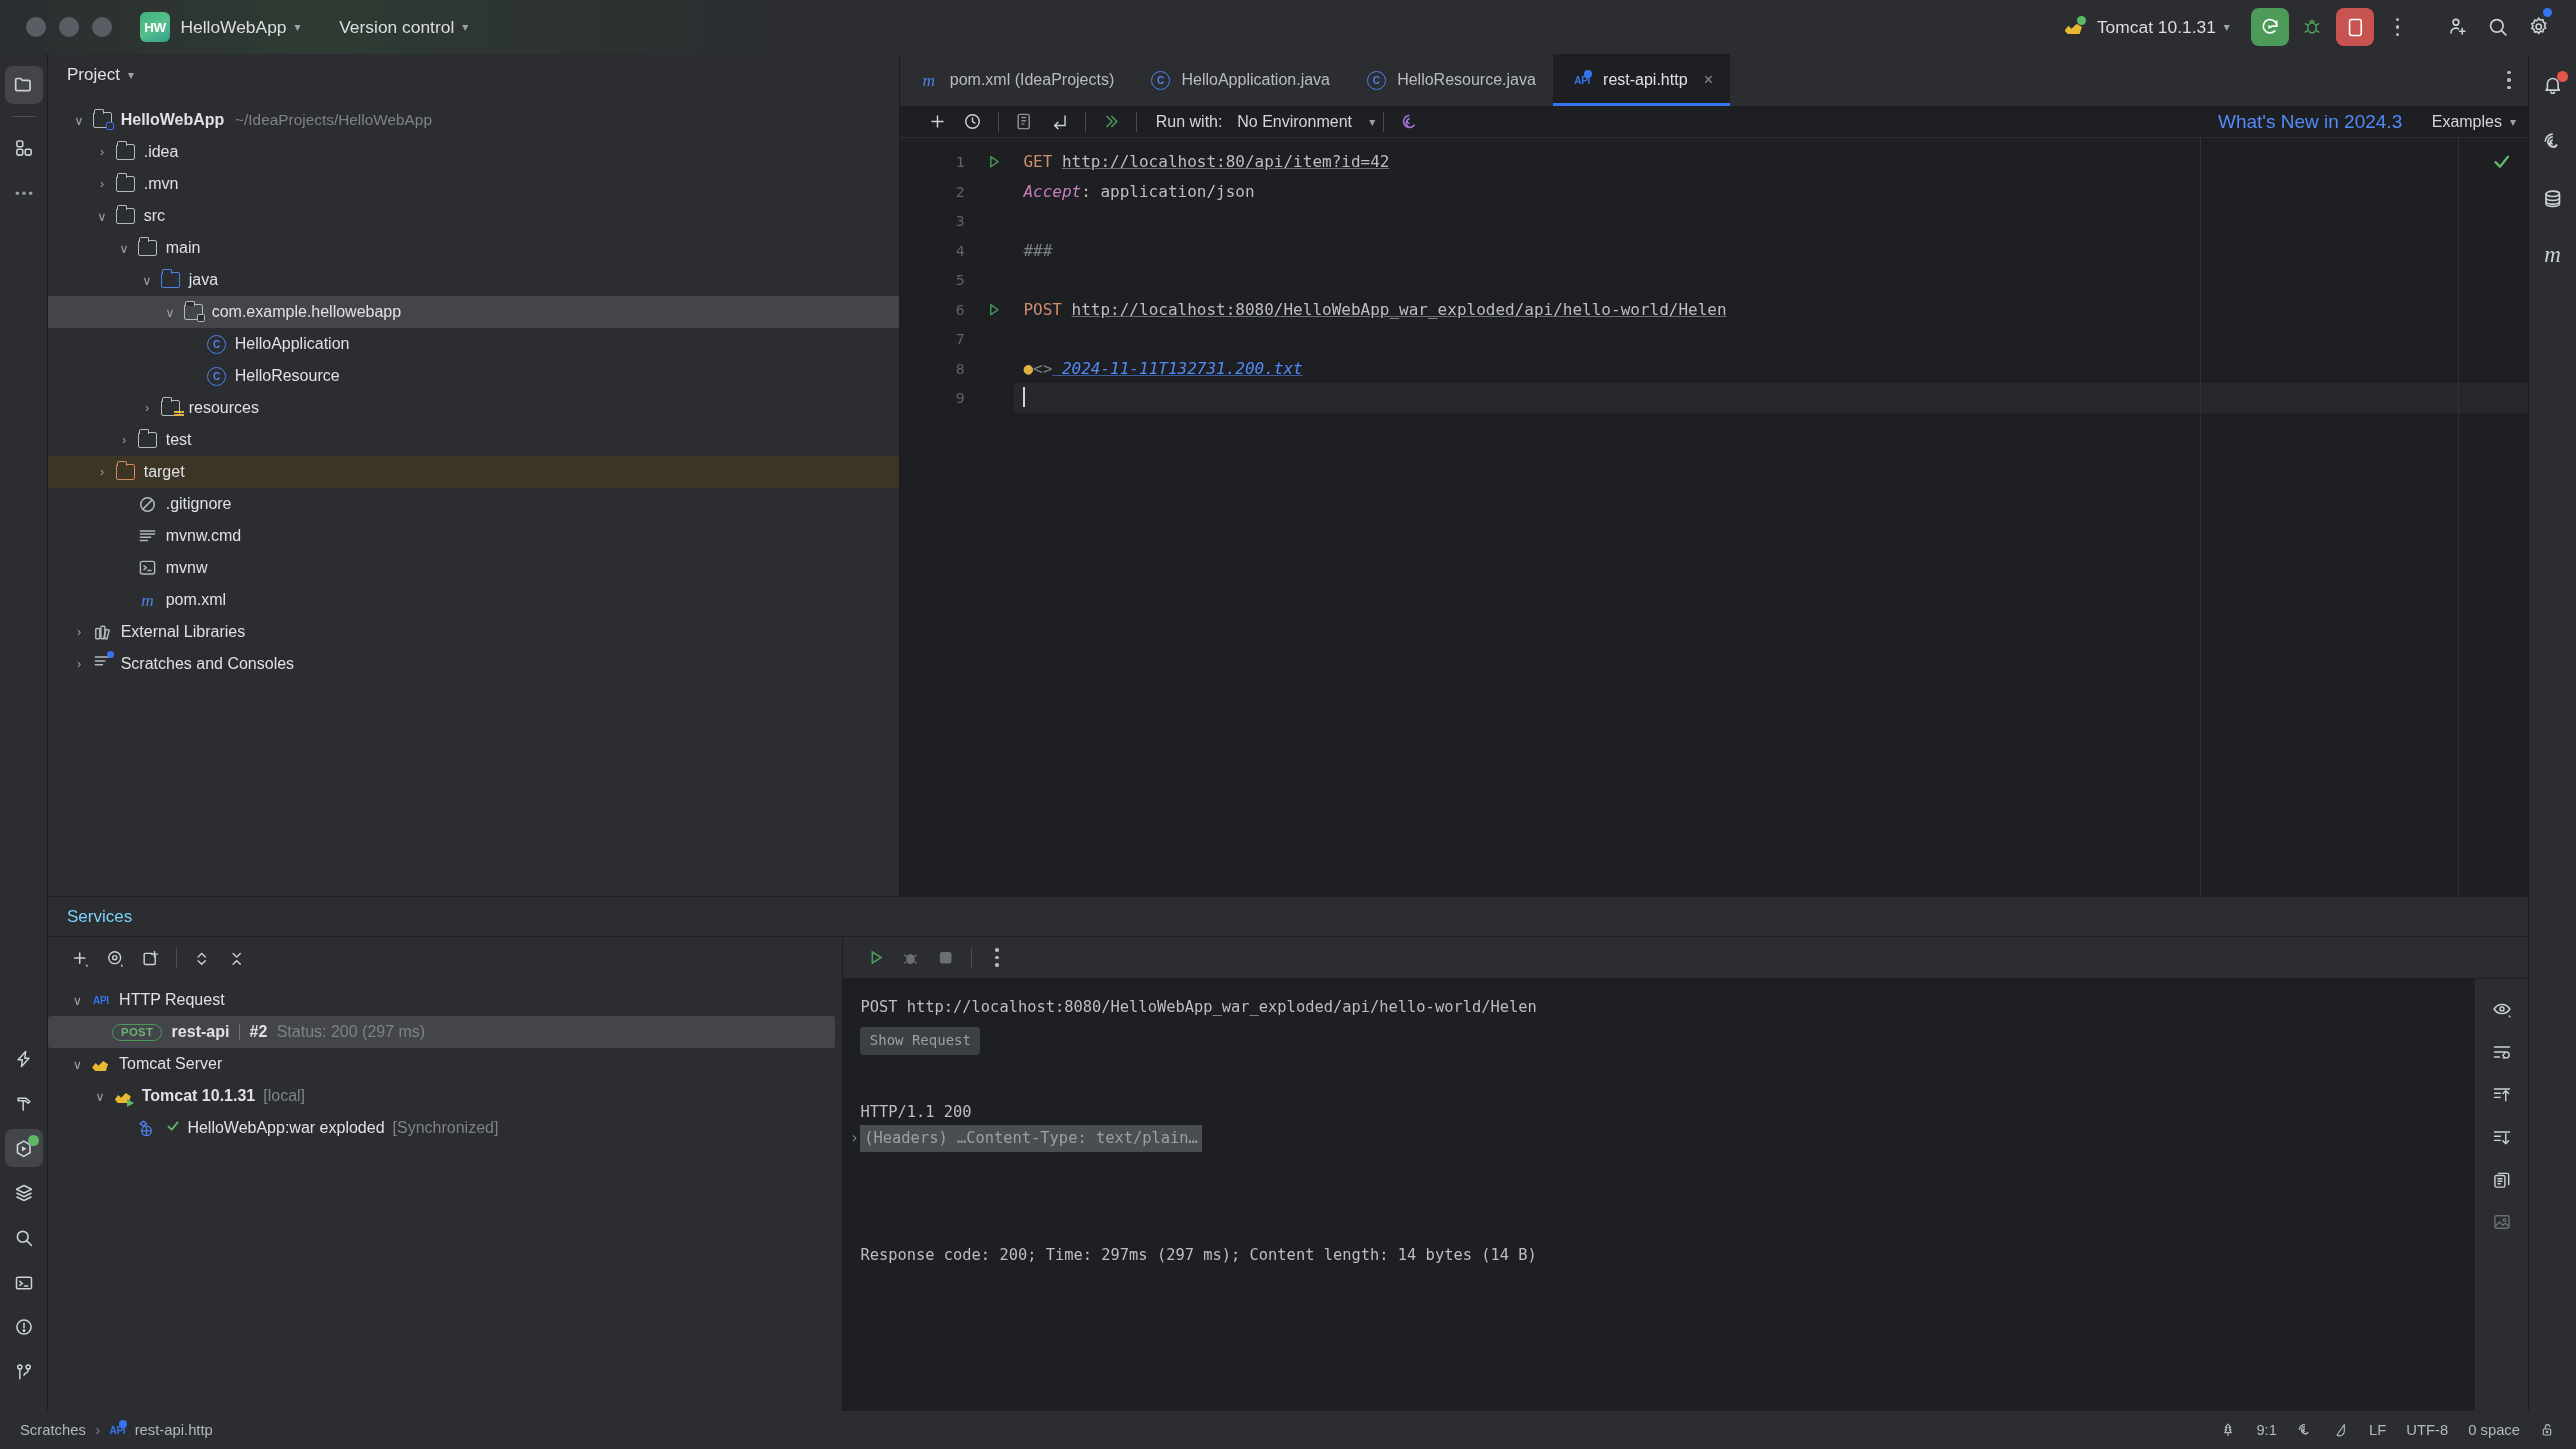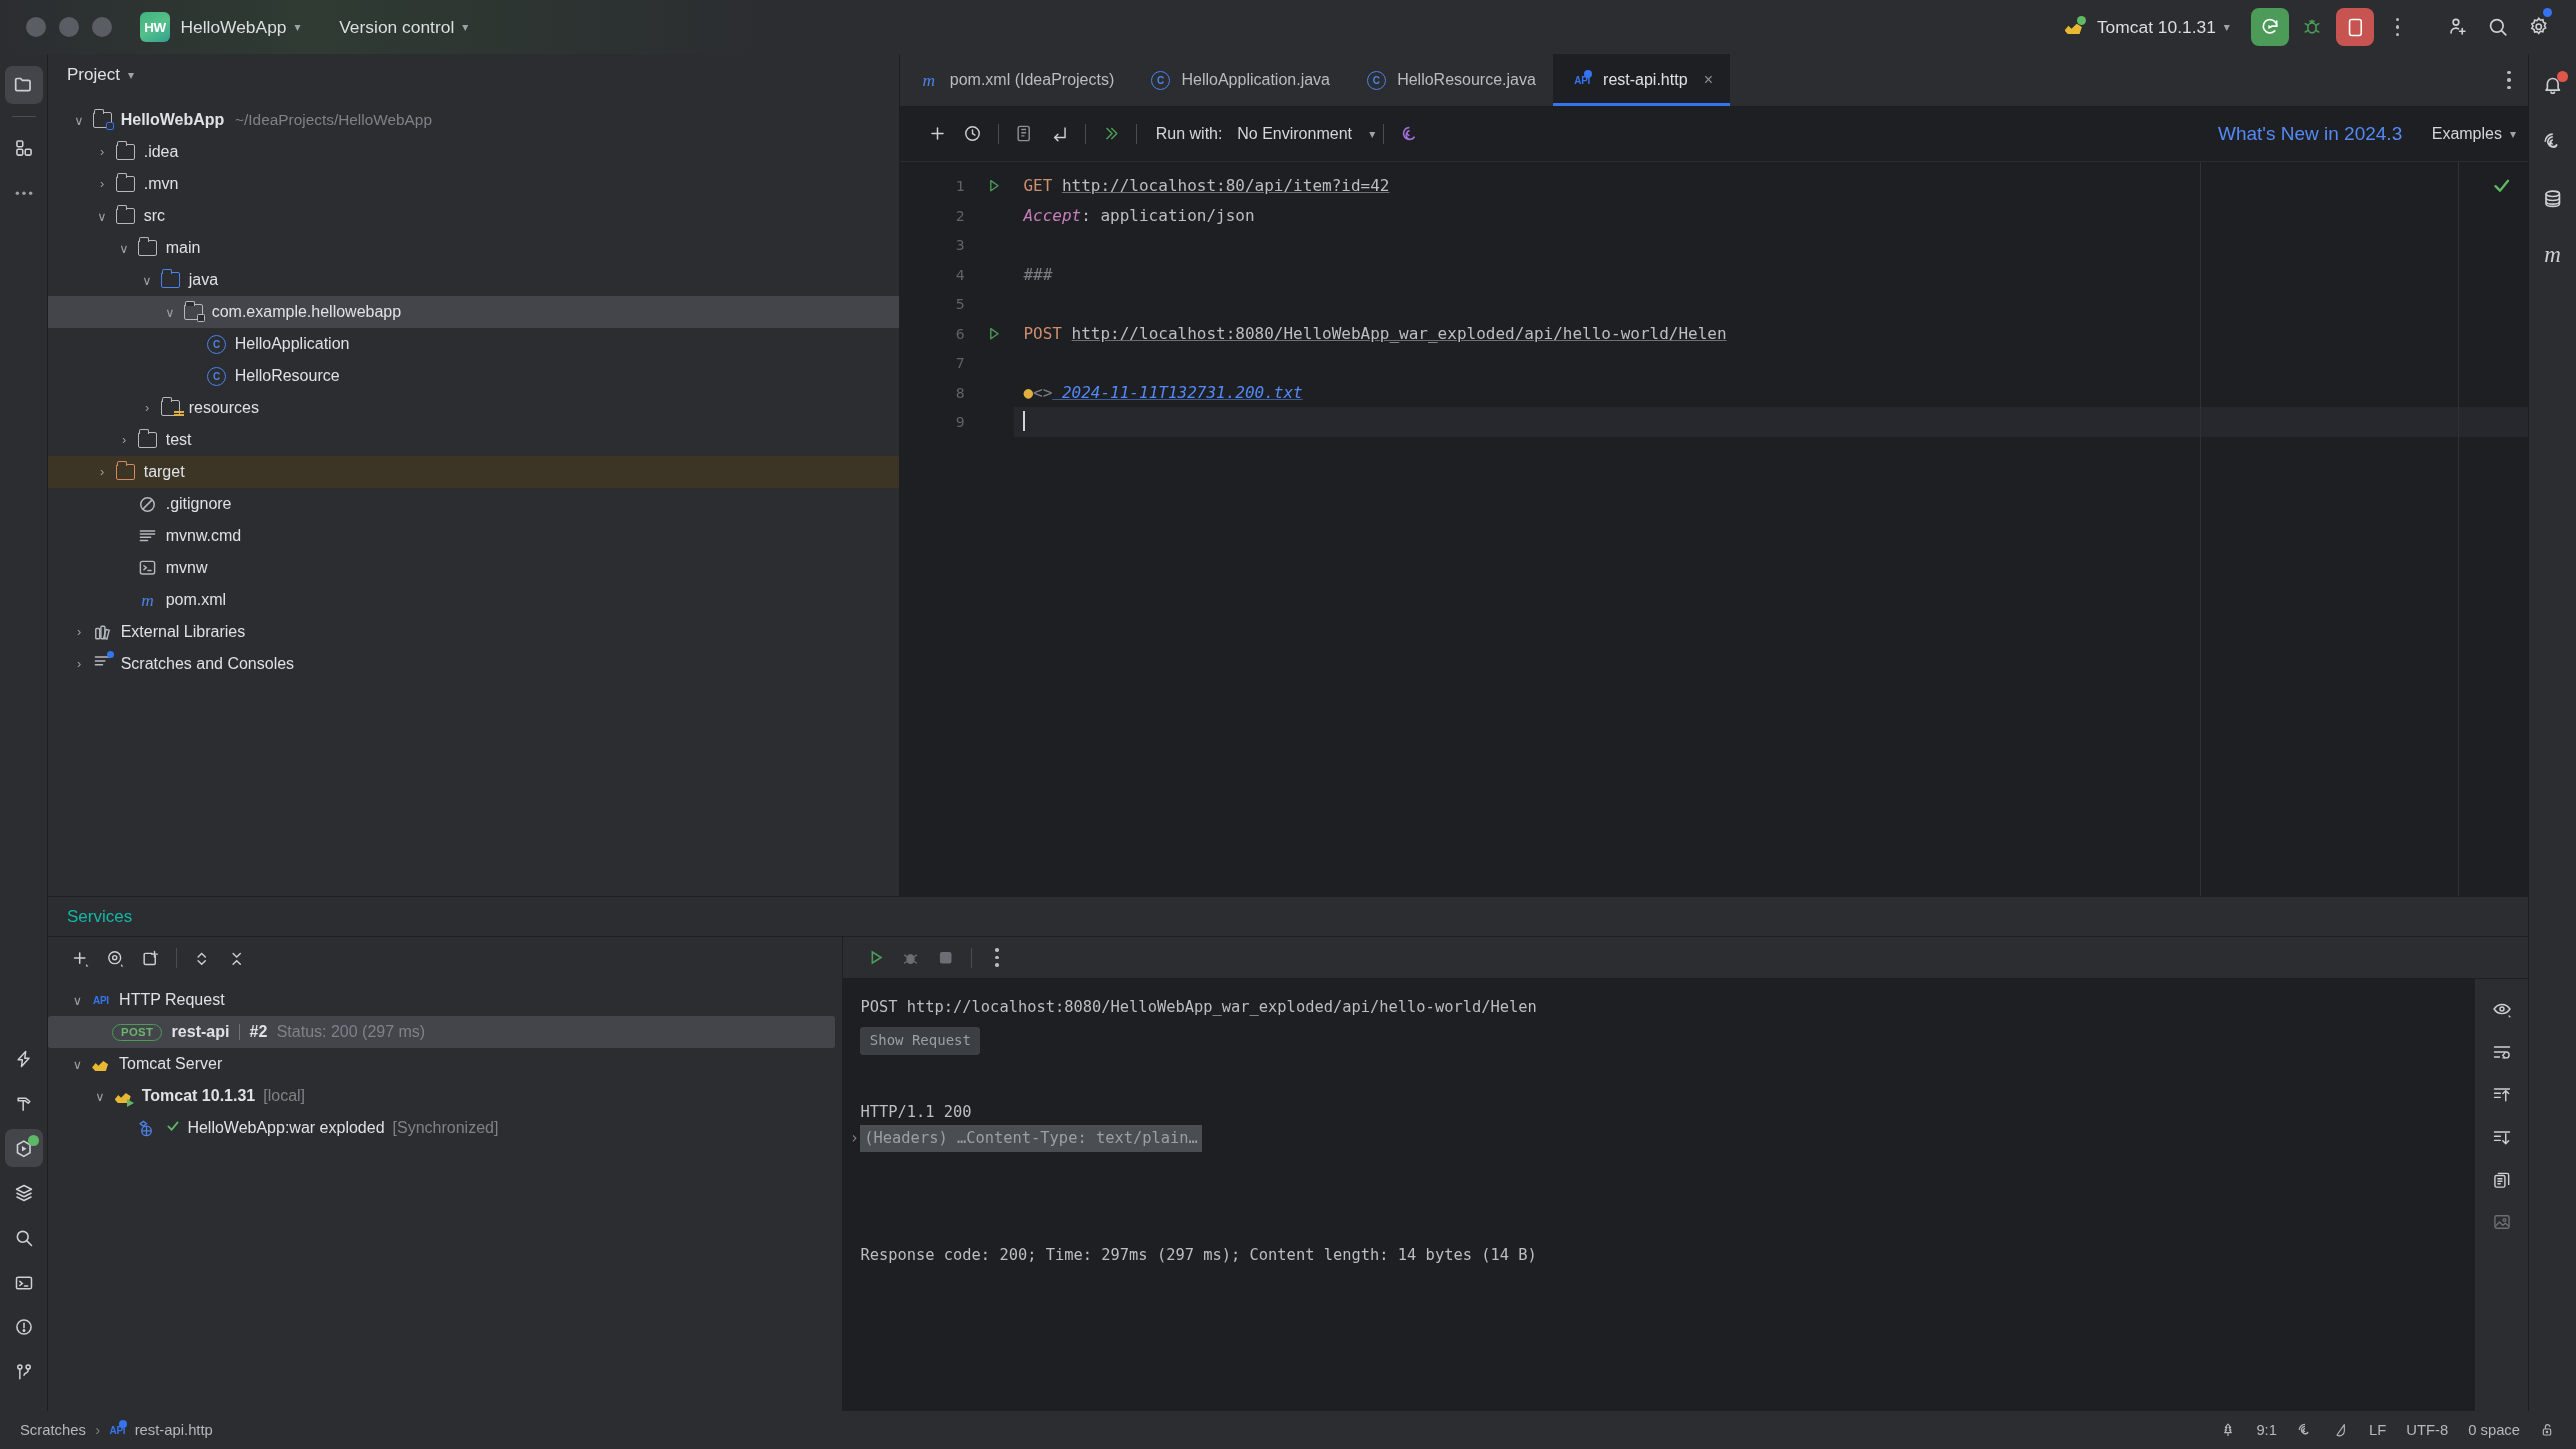--- a/index.html
+++ b/index.html
@@ -99,21 +99,21 @@
   .tabbar { height: 52px; display:flex; align-items:stretch; background:#2b2d30; position:relative;}
   .tab { display:flex; align-items:center; padding: 0 17.4px; gap: 9.4px; font-size: 16px; color:#b9bcc2; position:relative; white-space:nowrap;}
   .tab.active { color:#dfe1e5; background:#1e1f22;}
   .tab.active::after { content:""; position:absolute; left:0; right:0; bottom:0; height:3.4px; background:#3574f0;}
   .tab .x { color:#8d9097; font-size:16px; margin-left:6.7px;}
   .tabbar-right { margin-left:auto; display:flex; align-items:center; padding-right: 17.4px;}
   .m-ico { color:#4b83e8; font-style:italic; font-size:17.4px; font-family:"Liberation Serif",serif;}
   .api-ico { font-size:10px; font-weight:bold; color:#3574f0; letter-spacing:-0.3px; position:relative;}
   .api-ico .pin { position:absolute; right:-2px; top:-4.7px; width:8px; height:8px; border-radius:50%; background:#3574f0;}
 
-  .http-toolbar { height: 56px; display:flex; align-items:center; background:#1e1f22; padding-left: 20px; gap: 0; border-bottom: 0.7px solid #2b2d30;}
+  .http-toolbar { height: 32px; display:flex; align-items:center; background:#1e1f22; padding-left: 20px; gap: 0; border-bottom: 0.7px solid #2b2d30;}
   .tb-btn { width:35px; height:35px; display:flex;align-items:center;justify-content:center;}
   .tb-div { width:0.7px; height:20px; background:#4a4c51; margin: 0 8px;}
   .runwith { font-size:16px; color:#d4d6da; margin-left: 10.7px; display:flex; align-items:center; gap:0;}
   .runwith .lbl { margin-right: 14.8px; }
   .runwith .val { margin-right: 9.4px; }
   .toolbar-right { margin-left:auto; display:flex; align-items:center; gap:0; padding-right: 12px;}
   .link-blue { color:#548af7; font-size:19px; margin-right: 29.5px;}
   .examples { font-size:16px; color:#d4d6da; display:flex; align-items:center;}
 
   .code-area { flex:1 1 auto; position:relative; display:flex; min-height:0; background:#1e1f22;}
@@ -132,21 +132,21 @@
   .lnk { color:#548af7; font-style:italic; text-decoration:underline; text-decoration-color:#3b5b9c;}
   .bulb { color:#e0b040; }
   .caret { display:inline-block; width:1.3px; height:20px; background:#cfd2d6; vertical-align:-4px;}
   .marker-col { position:absolute; right:0; top:0; bottom:0; width: 70px; border-left:0.7px solid #2f3136;}
   .code-rightpad { position:absolute; right:70px; top:0; bottom:0; width: 258px; border-left:0.7px solid #2f3136;}
   .check-ok { position:absolute; right: 16px; top: 13.4px; }
 
   
   .services { flex: 1 1 auto; display:flex; flex-direction:column; background:#2b2d30; border-top:0.7px solid #1e1f22; min-height:0;}
   .svc-head { height: 39px; display:flex; align-items:center; padding-left:19px; }
-  .svc-title { font-size:17px; color:#14b8a6;}
+  .svc-title { font-size:17px; color:#7dd3fc;}
   .svc-body { flex:1 1 auto; display:flex; min-height:0; border-top:0.7px solid #1e1f22;}
   .svc-left { width: 795px; flex:0 0 795px; display:flex; flex-direction:column; background:#2b2d30; border-right:0.7px solid #1e1f22;}
   .svc-toolbar { height: 42px; display:flex; align-items:center; padding-left:14.8px;}
   .svc-tree { padding-top: 5.4px; font-size:16px;}
   .srow { height: 32px; display:flex; align-items:center; white-space:nowrap; padding-right:8px;}
   .srow.sel { background:#43454a; margin-right: 6.7px; border-radius:2.7px;}
   .post-pill { border:1.3px solid #4c9b58; color:#6ab46f; border-radius: 9.4px; font-size:11.4px; padding: 1.3px 8px; margin-right:9.4px; font-weight:bold; letter-spacing:0.3px;}
   .dim { color:#7f8289; }
   .sep-bar { display:inline-block; width:1.3px; height:16px; background:#6e7177; margin: 0 9.4px; vertical-align:-2.7px;}
 

